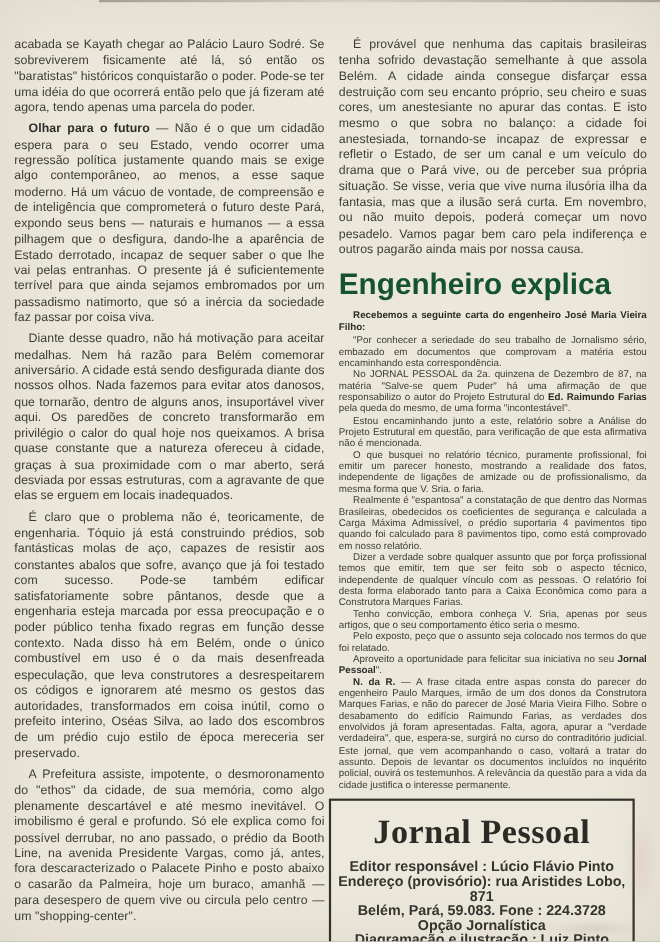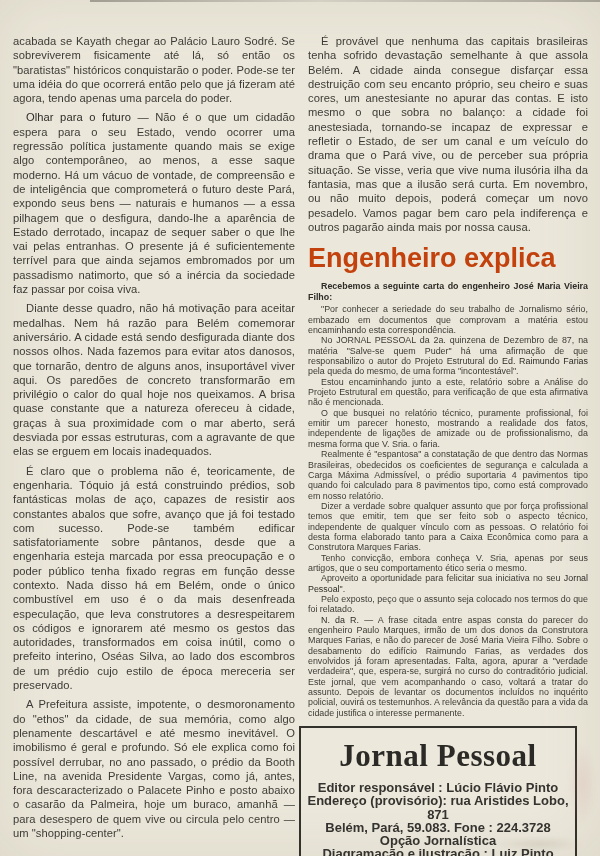--- a/index.html
+++ b/index.html
@@ -22,23 +22,23 @@
     position:absolute;left:13px;top:34px;width:575px;
     display:flex;gap:13px;
   }
   .col-left{width:282px;}
   .col-right{width:280px;}
   .bodytext .para{
     font-size:11.2px;line-height:14.3px;text-align:justify;
     margin:0 0 5px 0;letter-spacing:.05px;hyphens:auto;
   }
   .para.indent{text-indent:13px;}
-  .bold{font-weight:normal;color:#2e2c29;}
+  .bold{font-weight:bold;color:#2e2c29;}
   .article-title{
-    font-weight:700;font-size:27px;color:#c2410c;
+    font-weight:700;font-size:27px;color:#14532d;
     margin:9px 0 7px 0;letter-spacing:0;white-space:nowrap;
   }
   .byline{
     font-weight:bold;font-size:8.9px;line-height:10.6px;
     text-align:justify;text-indent:13px;margin:0 0 2px 0;color:#2e2c29;
   }
   .small-text .para{
     font-size:8.9px;line-height:10.35px;text-align:justify;
     margin:0;hyphens:auto;
   }
@@ -95,22 +95,22 @@
       <p class="byline">Recebemos a seguinte carta do engenheiro José Maria Vieira Filho:</p>
 
       <div class="small-text">
           <p class="para indent"><span>"Por conhecer a seriedade do seu trabalho de Jornalismo sério, embazado em documentos que comprovam a matéria estou encaminhando esta correspondência.</span></p>
           <p class="para indent"><span>No JORNAL PESSOAL da 2a. quinzena de Dezembro de 87, na matéria "Salve-se quem Puder" há uma afirmação de que responsabilizo o autor do Projeto Estrutural do </span><span class="bold">Ed. Raimundo Farias</span><span> pela queda do mesmo, de uma forma "incontestável".</span></p>
           <p class="para indent"><span>Estou encaminhando junto a este, relatório sobre a Análise do Projeto Estrutural em questão, para verificação de que esta afirmativa não é mencionada.</span></p>
           <p class="para indent"><span>O que busquei no relatório técnico, puramente profissional, foi emitir um parecer honesto, mostrando a realidade dos fatos, independente de ligações de amizade ou de profissionalismo, da mesma forma que V. Sria. o faria.</span></p>
           <p class="para indent"><span>Realmente é "espantosa" a constatação de que dentro das Normas Brasileiras, obedecidos os coeficientes de segurança e calculada a Carga Máxima Admissível, o prédio suportaria 4 pavimentos tipo quando foi calculado para 8 pavimentos tipo, como está comprovado em nosso relatório.</span></p>
           <p class="para indent"><span>Dizer a verdade sobre qualquer assunto que por força profissional temos que emitir, tem que ser feito sob o aspecto técnico, independente de qualquer vínculo com as pessoas. O relatório foi desta forma elaborado tanto para a Caixa Econômica como para a Construtora Marques Farias.</span></p>
           <p class="para indent"><span>Tenho convicção, embora conheça V. Sria, apenas por seus artigos, que o seu comportamento ético seria o mesmo.</span></p>
+          <p class="para indent"><span>Pelo exposto, peço que o assunto seja colocado nos termos do que foi relatado.</span></p>
           <p class="para indent"><span>Aproveito a oportunidade para felicitar sua iniciativa no seu </span><span class="bold">Jornal Pessoal</span><span>".</span></p>
-          <p class="para indent"><span>Pelo exposto, peço que o assunto seja colocado nos termos do que foi relatado.</span></p>
         </div>
 
       <div class="small-text">
           <p class="para indent"><span class="bold">N. da R.</span><span> — A frase citada entre aspas consta do parecer do engenheiro Paulo Marques, irmão de um dos donos da Construtora Marques Farias, e não do parecer de José Maria Vieira Filho. Sobre o desabamento do edifício Raimundo Farias, as verdades dos envolvidos já foram apresentadas. Falta, agora, apurar a "verdade verdadeira", que, espera-se, surgirá no curso do contraditório judicial. Este jornal, que vem acompanhando o caso, voltará a tratar do assunto. Depois de levantar os documentos incluídos no inquérito policial, ouvirá os testemunhos. A relevância da questão para a vida da cidade justifica o interesse permanente.</span></p>
         </div>
 
       <div class="masthead">
         <div class="masthead-title">Jornal Pessoal</div>
         <div>
             <div class="masthead-line">Editor responsável : Lúcio Flávio Pinto</div>

